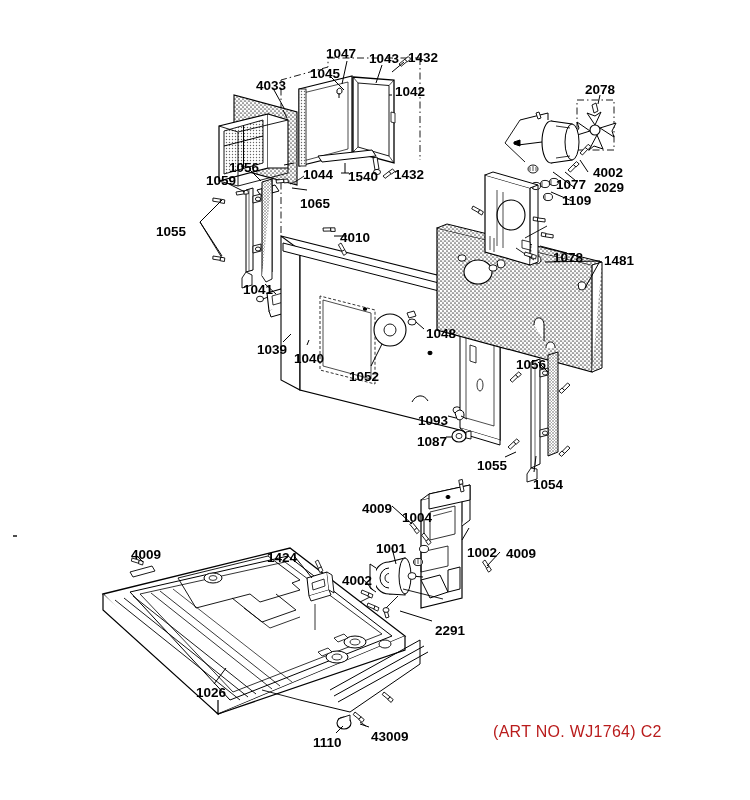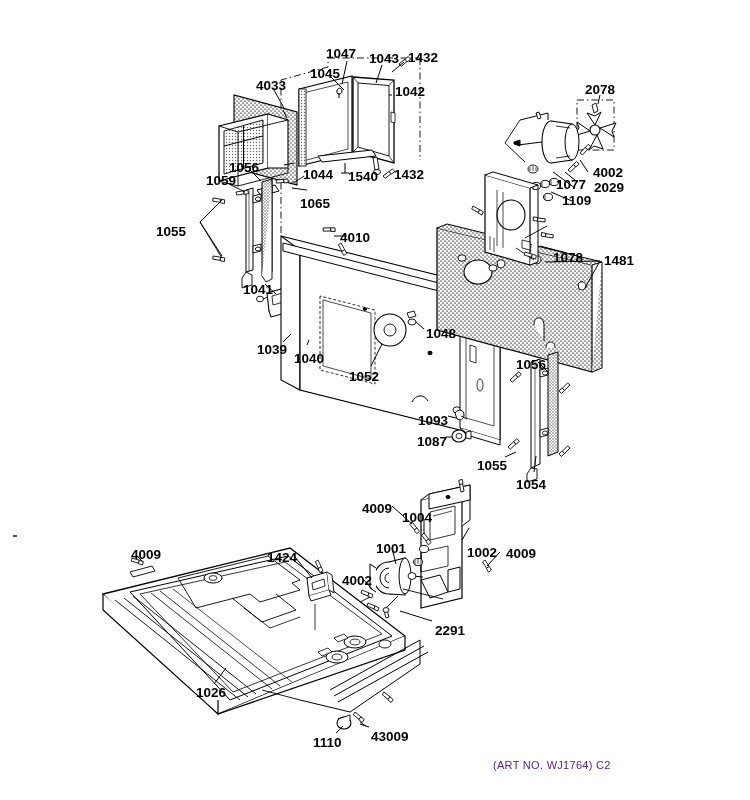--- a/index.html
+++ b/index.html
@@ -18,25 +18,24 @@
     font-weight:bold;
     font-size:13.5px;
     color:#000000;
     white-space:nowrap;
     letter-spacing:0px;
     line-height:14px;
   }
   .caption{
     position:absolute;
     font-family:"Liberation Sans", sans-serif;
-    font-size:11px;
-    color:#4c1d95;
+    font-size:16px;
+    color:#b91c1c;
     white-space:nowrap;
     letter-spacing:0.3px;
-    margin-top:36px;
   }
 </style>
 </head>
 <body>
 
 <div id="page">
 
   <svg id="art" viewBox="0 0 750 800" xmlns="http://www.w3.org/2000/svg">
     <defs>
       <pattern id="speckle" width="4" height="4" patternUnits="userSpaceOnUse">
@@ -501,21 +500,21 @@
   <div class="lbl" style="left:604px;top:254px">1481</div>
   <div class="lbl" style="left:243px;top:283px">1041</div>
   <div class="lbl" style="left:426px;top:327px">1048</div>
   <div class="lbl" style="left:257px;top:343px">1039</div>
   <div class="lbl" style="left:294px;top:352px">1040</div>
   <div class="lbl" style="left:516px;top:358px">1056</div>
   <div class="lbl" style="left:349px;top:370px">1052</div>
   <div class="lbl" style="left:418px;top:414px">1093</div>
   <div class="lbl" style="left:417px;top:435px">1087</div>
   <div class="lbl" style="left:477px;top:459px">1055</div>
-  <div class="lbl" style="left:516px;top:478px">1054</div>
+  <div class="lbl" style="left:533px;top:478px">1054</div>
   <div class="lbl" style="left:362px;top:502px">4009</div>
   <div class="lbl" style="left:402px;top:511px">1004</div>
   <div class="lbl" style="left:467px;top:546px">1002</div>
   <div class="lbl" style="left:376px;top:542px">1001</div>
   <div class="lbl" style="left:506px;top:547px">4009</div>
   <div class="lbl" style="left:131px;top:548px">4009</div>
   <div class="lbl" style="left:267px;top:551px">1424</div>
   <div class="lbl" style="left:342px;top:574px">4002</div>
   <div class="lbl" style="left:435px;top:624px">2291</div>
   <div class="lbl" style="left:196px;top:686px">1026</div>

